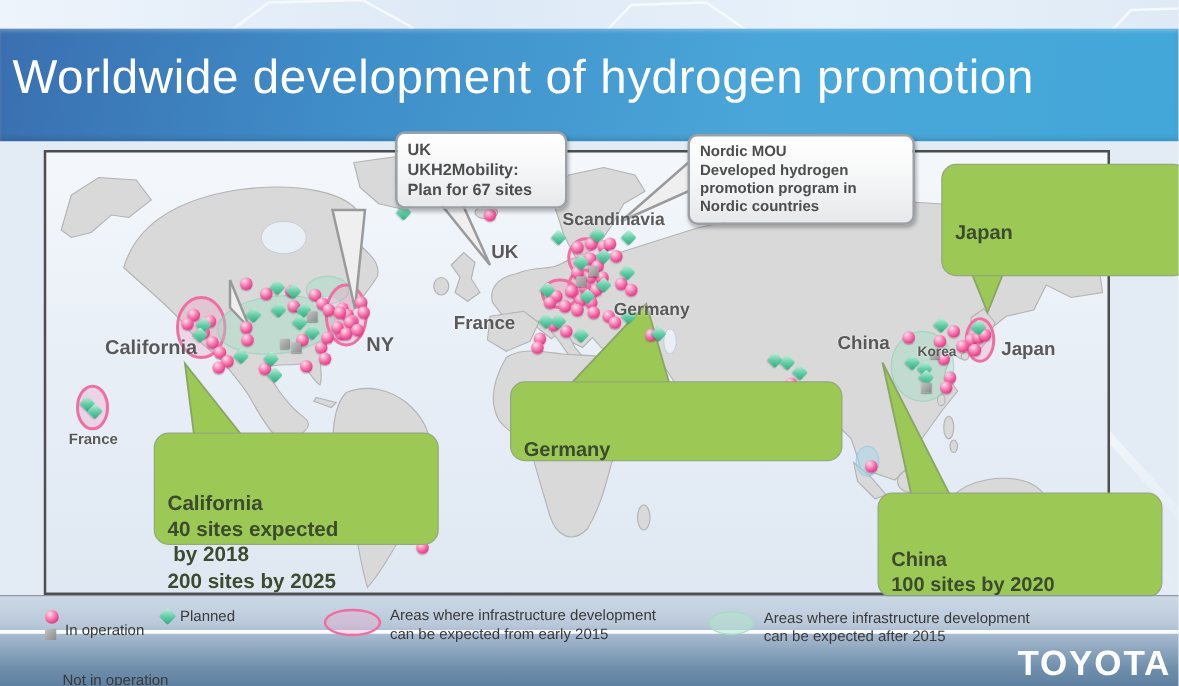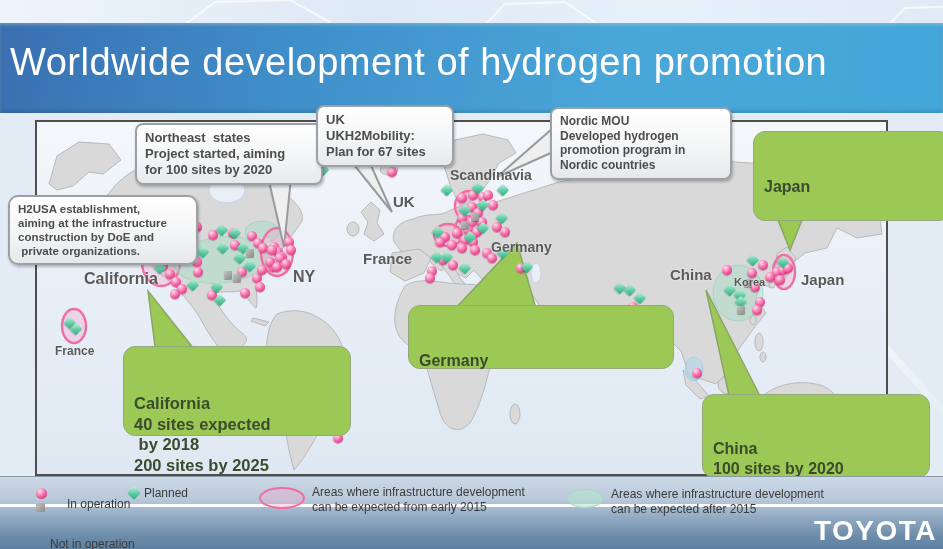--- a/index.html
+++ b/index.html
@@ -317,27 +317,20 @@
       <div class="maplabel" style="left: 55px; top: 344px; font-size: 12px;">France</div>
       <div class="maplabel" style="left: 393px; top: 193px; font-size: 15px;">UK</div>
       <div class="maplabel" style="left: 363px; top: 250px; font-size: 15px;">France</div>
       <div class="maplabel" style="left: 450px; top: 167px; font-size: 14px;">Scandinavia</div>
       <div class="maplabel" style="left: 491px; top: 239px; font-size: 14px;">Germany</div>
       <div class="maplabel" style="left: 670px; top: 266px; font-size: 15px;">China</div>
       <div class="maplabel" style="left: 734px; top: 276px; font-size: 11px;">Korea</div>
       <div class="maplabel" style="left: 801px; top: 271px; font-size: 15px;">Japan</div>
     </div>
 
-  <div class="callout co-h2usa">H2USA establishment,
-aiming at the infrastructure
-construction by DoE and
- private organizations.</div>
-  <div class="callout co-northeast">Northeast  states
-Project started, aiming
-for 100 sites by 2020</div>
   <div class="callout co-uk">UK
 UKH2Mobility:
 Plan for 67 sites</div>
   <div class="callout co-nordic">Nordic MOU
 Developed hydrogen
 promotion program in
 Nordic countries</div>
 
   <div class="target t-japan">
     <span class="t-title">Japan</span>
@@ -352,21 +345,21 @@
   </div>
   <div class="target t-china">
     <span class="t-title">China</span><span>100 sites by 2020
 350 sites by 2025
 1000 sites by 2030</span>
   </div>
 
   <div class="footer">
     <div class="whiteline"></div>
     <span class="lg-pin"></span>
-    <div class="lg-item" style="left:52px;top:20px;margin-left:15px;">In operation</div>
+    <div class="lg-item" style="left:52px;top:20px;">In operation</div>
     <span class="lg-dia"></span>
     <div class="lg-item" style="left:144px;top:9px;">Planned</div>
     <span class="lg-sq"></span>
     <div class="lg-item" style="left:50px;top:24px;margin-top:36px;">Not in operation</div>
     <span class="lg-oval-pink"></span>
     <div class="lg-item" style="left:312px;top:8px;">Areas where infrastructure development
 can be expected from early 2015</div>
     <span class="lg-oval-green"></span>
     <div class="lg-item" style="left:611px;top:10px;">Areas where infrastructure development
 can be expected after 2015</div>

